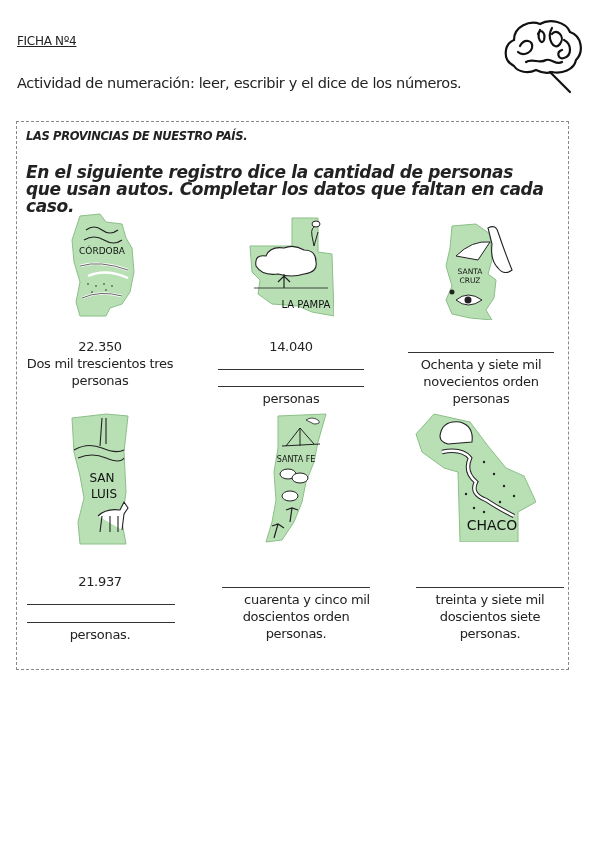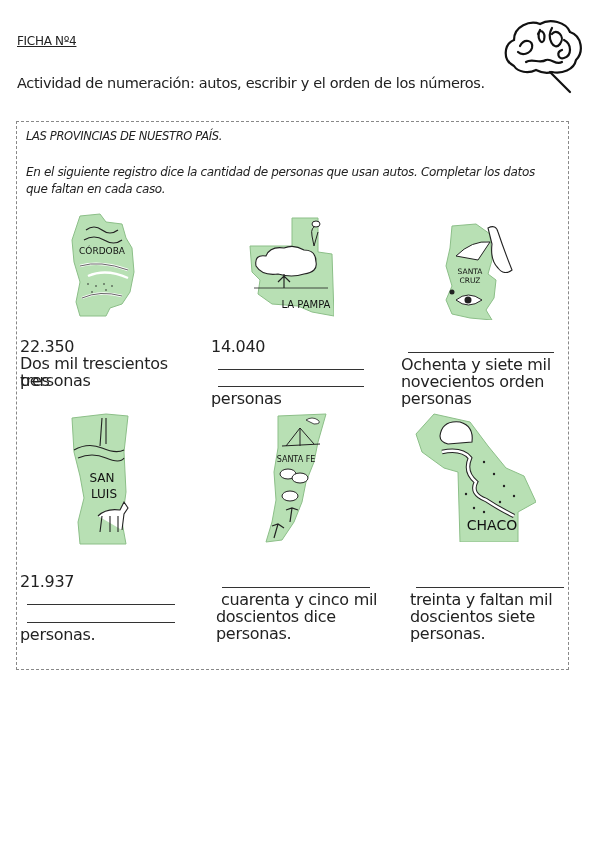--- a/index.html
+++ b/index.html
@@ -2,31 +2,31 @@
 <html><head>
 <meta charset="utf-8">
 <style>
   html,body{margin:0;padding:0;background:#fff;}
   body{width:600px;height:848px;position:relative;overflow:hidden;font-family:"DejaVu Sans","Liberation Sans",sans-serif;color:#222;}
   .abs{position:absolute;}
   .title{left:17px;top:34px;font-size:12px;text-decoration:underline;letter-spacing:-0.3px;}
   .subtitle{left:17px;top:75px;font-size:14.5px;letter-spacing:-0.35px;}
   .brain{left:500px;top:16px;width:84px;width:84px;height:80px;}
   .box{left:16px;top:121px;width:553px;height:549px;border:1px dashed #888;box-sizing:border-box;}
-  .heading{left:26px;top:129px;font-size:11.5px;font-style:italic;letter-spacing:-0.35px;}
-  .instr{left:26px;top:164px;width:520px;font-size:12px;font-style:italic;line-height:17px;letter-spacing:-0.35px;}
+  .heading{left:26px;top:129px;font-size:11.5px;font-style:italic;letter-spacing:-0.35px;font-weight:bold;}
+  .instr{left:26px;top:164px;width:520px;font-size:17px;font-style:italic;line-height:17px;letter-spacing:-0.35px;font-weight:bold;}
   .map{position:absolute;}
-  .txt{position:absolute;text-align:left;font-size:16px;line-height:17px;letter-spacing:-0.3px;}
+  .txt{position:absolute;text-align:center;font-size:13px;line-height:17px;letter-spacing:-0.3px;}
   .line{position:absolute;height:0;border-top:1px solid #333;}
 </style>
 </head>
 <body>
 
 <div class="abs title">FICHA Nº4</div>
-<div class="abs subtitle">Actividad de numeración: autos, escribir y el orden de los números.</div>
+<div class="abs subtitle">Actividad de numeración: leer, escribir y el dice de los números.</div>
 
 <svg class="abs brain" viewBox="0 0 84 80" fill="none" stroke="#111" stroke-width="2.2" stroke-linecap="round">
   <path d="M14 50 C2 44 4 28 14 24 C14 10 30 4 40 8 C50 2 66 6 70 16 C82 20 84 36 76 44 C74 54 62 58 52 56 C46 58 40 56 36 54 C28 58 18 56 14 50 Z"></path>
   <path d="M20 30 C24 22 34 24 32 32 C30 38 22 40 18 36"></path>
   <path d="M40 14 C36 22 42 30 44 24 C46 16 40 12 38 18"></path>
   <path d="M52 12 C46 22 54 36 60 28 C66 20 56 12 52 18"></path>
   <path d="M64 24 C72 28 72 40 64 42 C58 44 56 36 62 34"></path>
   <path d="M26 46 C32 42 40 48 46 44 C52 42 56 50 62 46"></path>
   <path d="M50 56 C56 62 64 70 70 76"></path>
 </svg>
@@ -123,20 +123,20 @@
 <div class="txt" style="left:401px;top:356px;width:160px">Ochenta y siete mil</div>
 <div class="txt" style="left:401px;top:373px;width:160px">novecientos orden</div>
 <div class="txt" style="left:401px;top:390px;width:160px">personas</div>
 
 <div class="txt" style="left:20px;top:573px;width:160px">21.937</div>
 <div class="line" style="left:27px;top:604px;width:148px"></div>
 <div class="line" style="left:27px;top:622px;width:148px"></div>
 <div class="txt" style="left:20px;top:626px;width:160px">personas.</div>
 
 <div class="line" style="left:222px;top:587px;width:148px"></div>
-<div class="txt" style="left:221px;top:591px;width:160px">cuarenta y cinco mil</div>
-<div class="txt" style="left:216px;top:608px;width:160px">doscientos dice</div>
+<div class="txt" style="left:227px;top:591px;width:160px">cuarenta y cinco mil</div>
+<div class="txt" style="left:216px;top:608px;width:160px">doscientos orden</div>
 <div class="txt" style="left:216px;top:625px;width:160px">personas.</div>
 
 <div class="line" style="left:416px;top:587px;width:148px"></div>
-<div class="txt" style="left:410px;top:591px;width:160px">treinta y faltan mil</div>
+<div class="txt" style="left:410px;top:591px;width:160px">treinta y siete mil</div>
 <div class="txt" style="left:410px;top:608px;width:160px">doscientos siete</div>
 <div class="txt" style="left:410px;top:625px;width:160px">personas.</div>
 
 </body></html>

